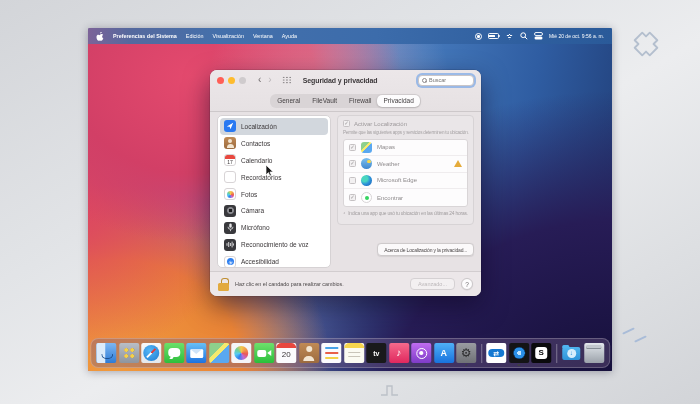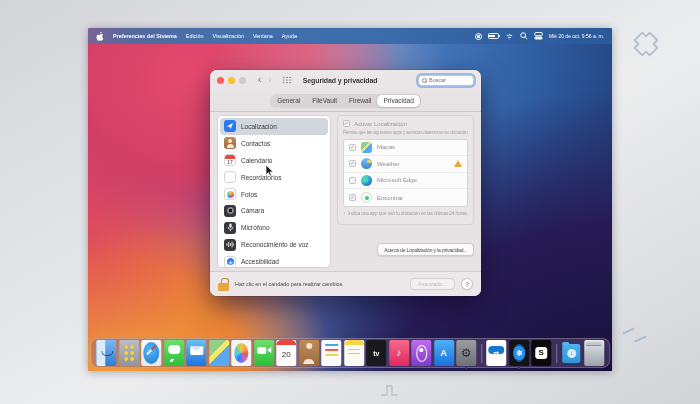--- a/index.html
+++ b/index.html
@@ -143,21 +143,21 @@
   .adv-btn { margin-left:auto; height:12px; display:flex; align-items:center; padding:0 7px;
     background:#f3f0f1; border:.7px solid #d5d1d3; border-radius:4px; font-size:5.5px; color:#bcb8ba; }
   .help-btn { width:12px; height:12px; border-radius:50%; background:#fdfcfd; border:.7px solid #cbc7c9;
     box-shadow:0 .5px 1px rgba(0,0,0,.1); display:flex; align-items:center; justify-content:center;
     font-size:6.5px; color:#6a6668; }
 
   
   .dock { position:absolute; left:50%; bottom:3px; transform:translateX(-50%); height:30px;
     display:flex; align-items:center; gap:2.5px; padding:0 5px;
     background:rgba(115,95,135,.38); border:.7px solid rgba(255,255,255,.22); border-radius:8px; }
-  .dk { width:20px; height:26px; border-radius:2px; position:relative; flex:none;
+  .dk { width:20px; height:20px; border-radius:2px; position:relative; flex:none;
     display:flex; align-items:center; justify-content:center; overflow:visible; color:#fff; }
   .dk .g { position:relative; z-index:2; font-weight:bold; line-height:1; }
   .run { position:absolute; bottom:-3px; left:50%; margin-left:-1.2px; width:2.4px; height:2.4px;
     border-radius:50%; background:#3e3e44; }
   .dksep { width:1px; height:19px; background:rgba(255,255,255,.35); margin:0 2px; flex:none; }
 
   .i-finder { background:linear-gradient(180deg,#7db6f2,#2e7cd6); overflow:hidden; }
   .i-finder::before { content:""; position:absolute; left:0; top:0; width:45%; height:100%; background:#dcebfa; }
   .i-finder::after { content:""; position:absolute; left:5px; top:11px; width:10px; height:4px;
     border:1px solid #1c4f8e; border-top:none; border-radius:0 0 8px 8px; }

